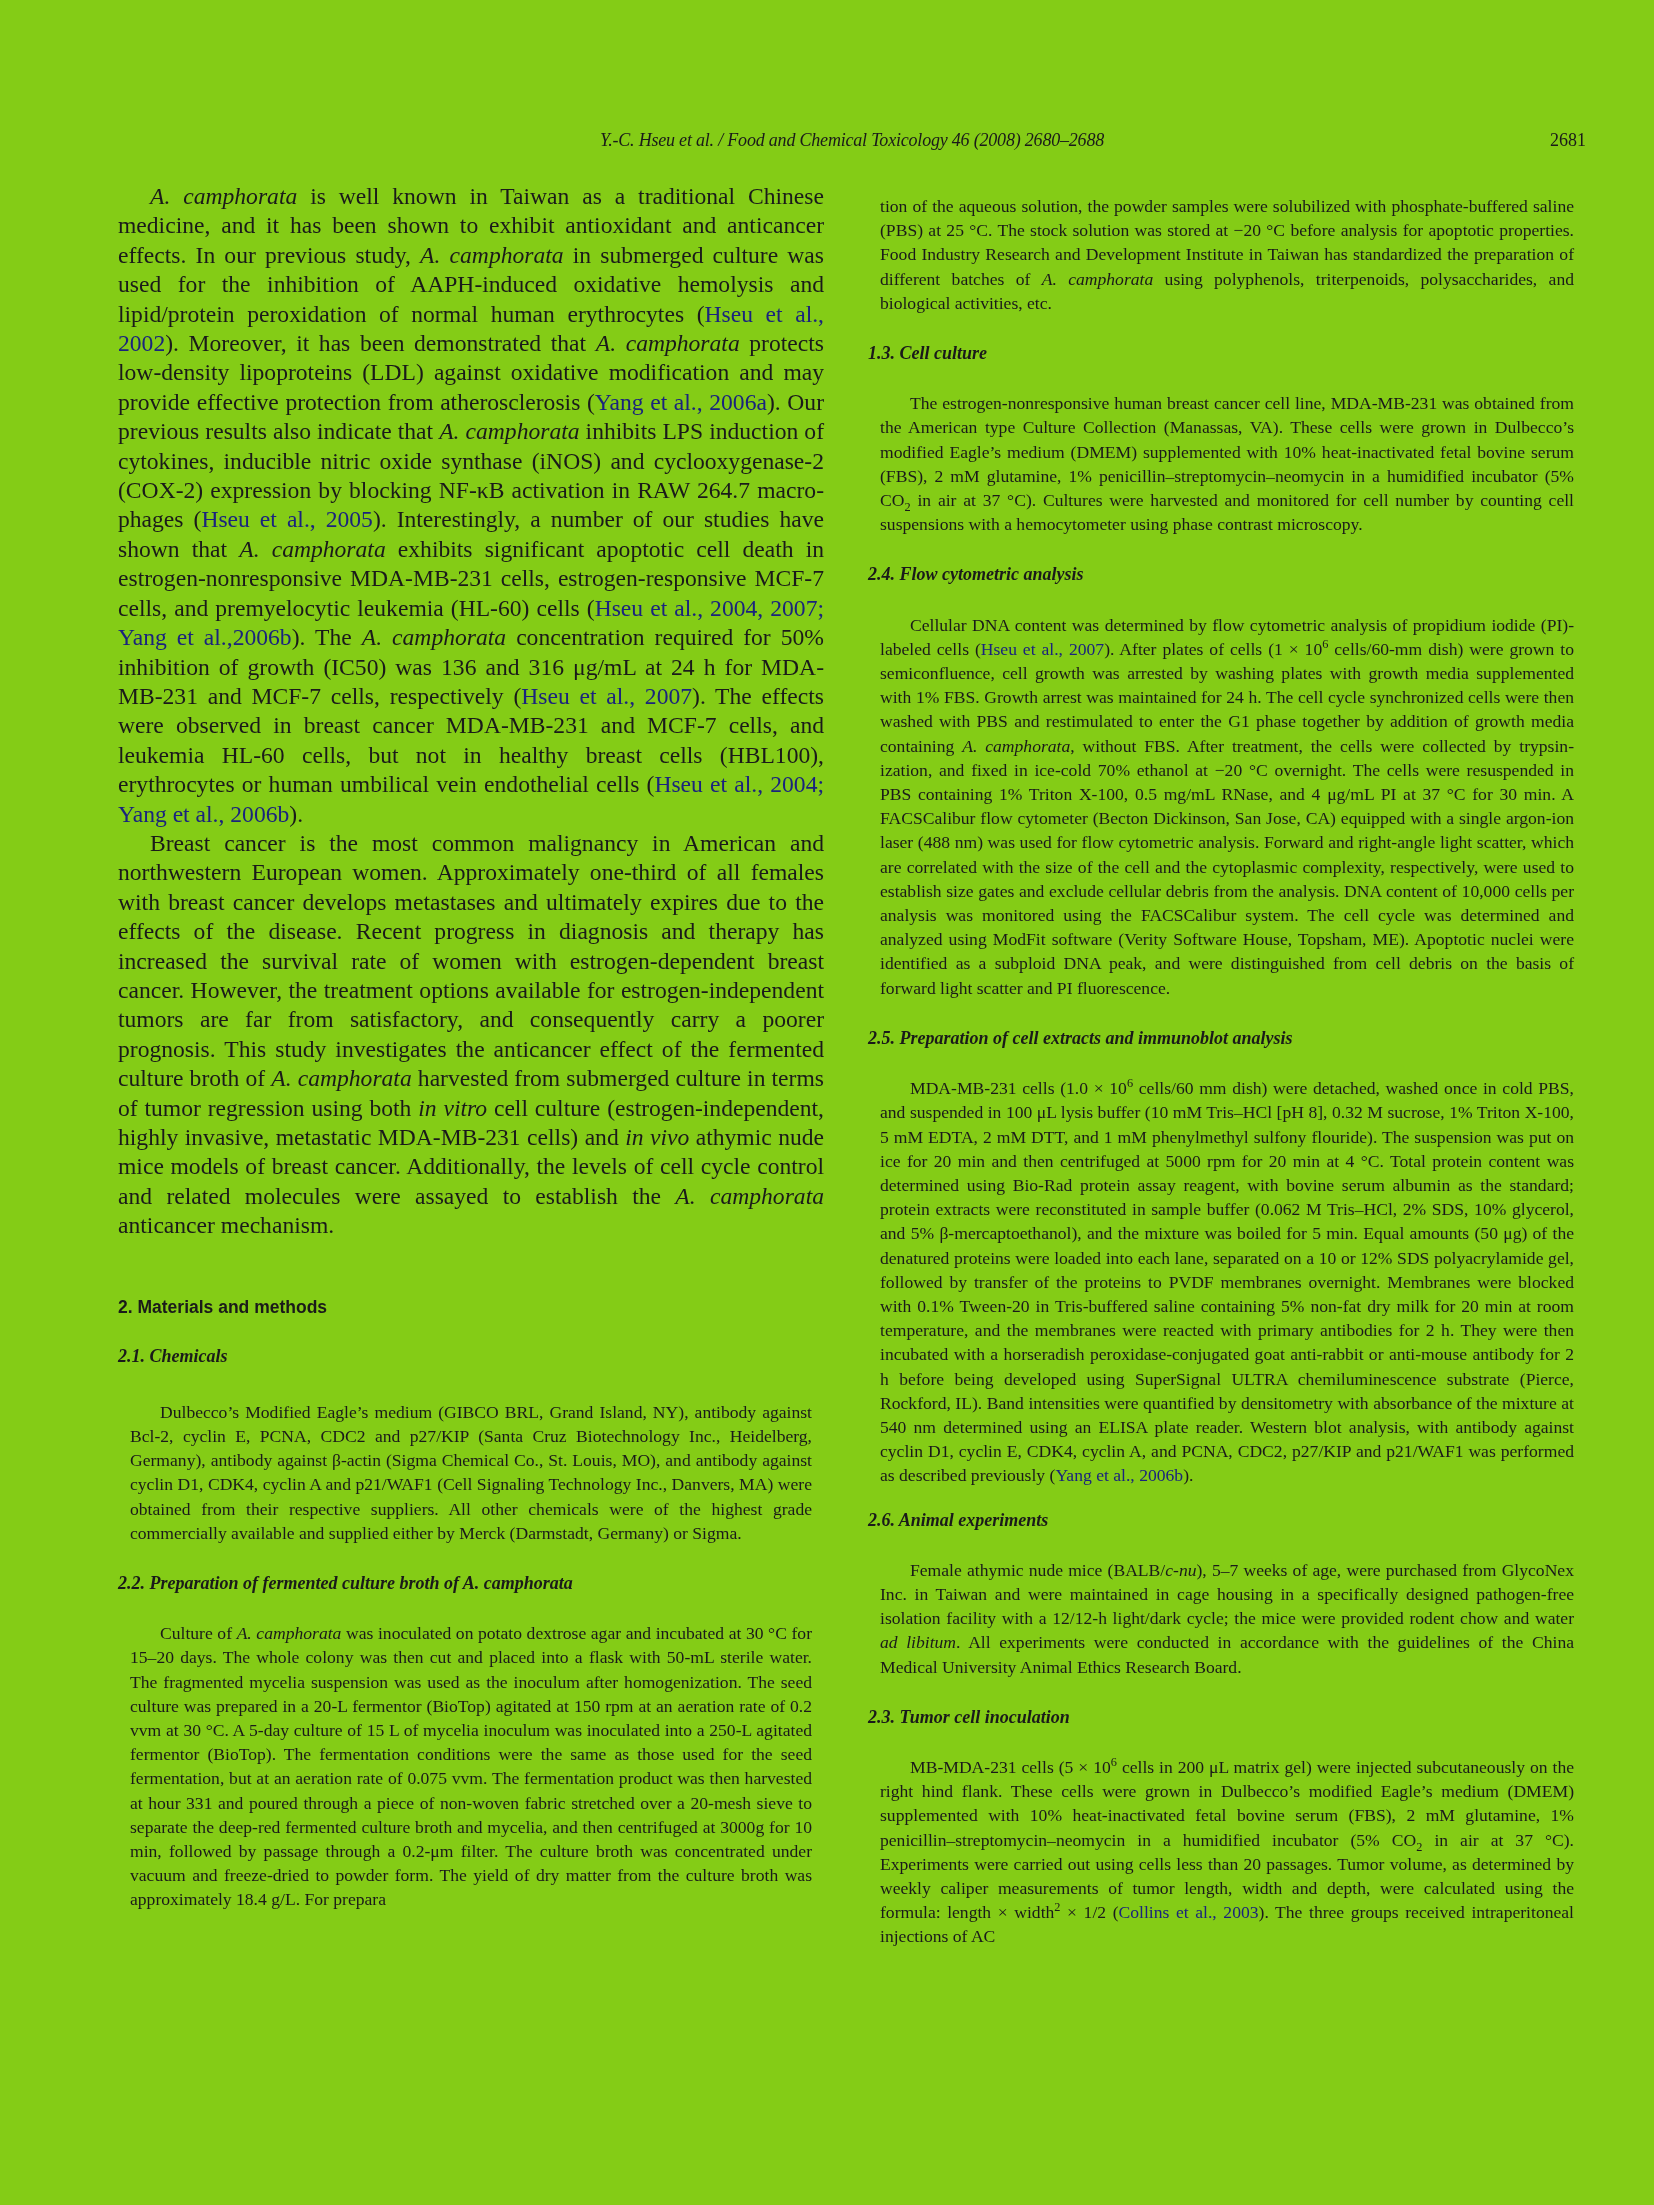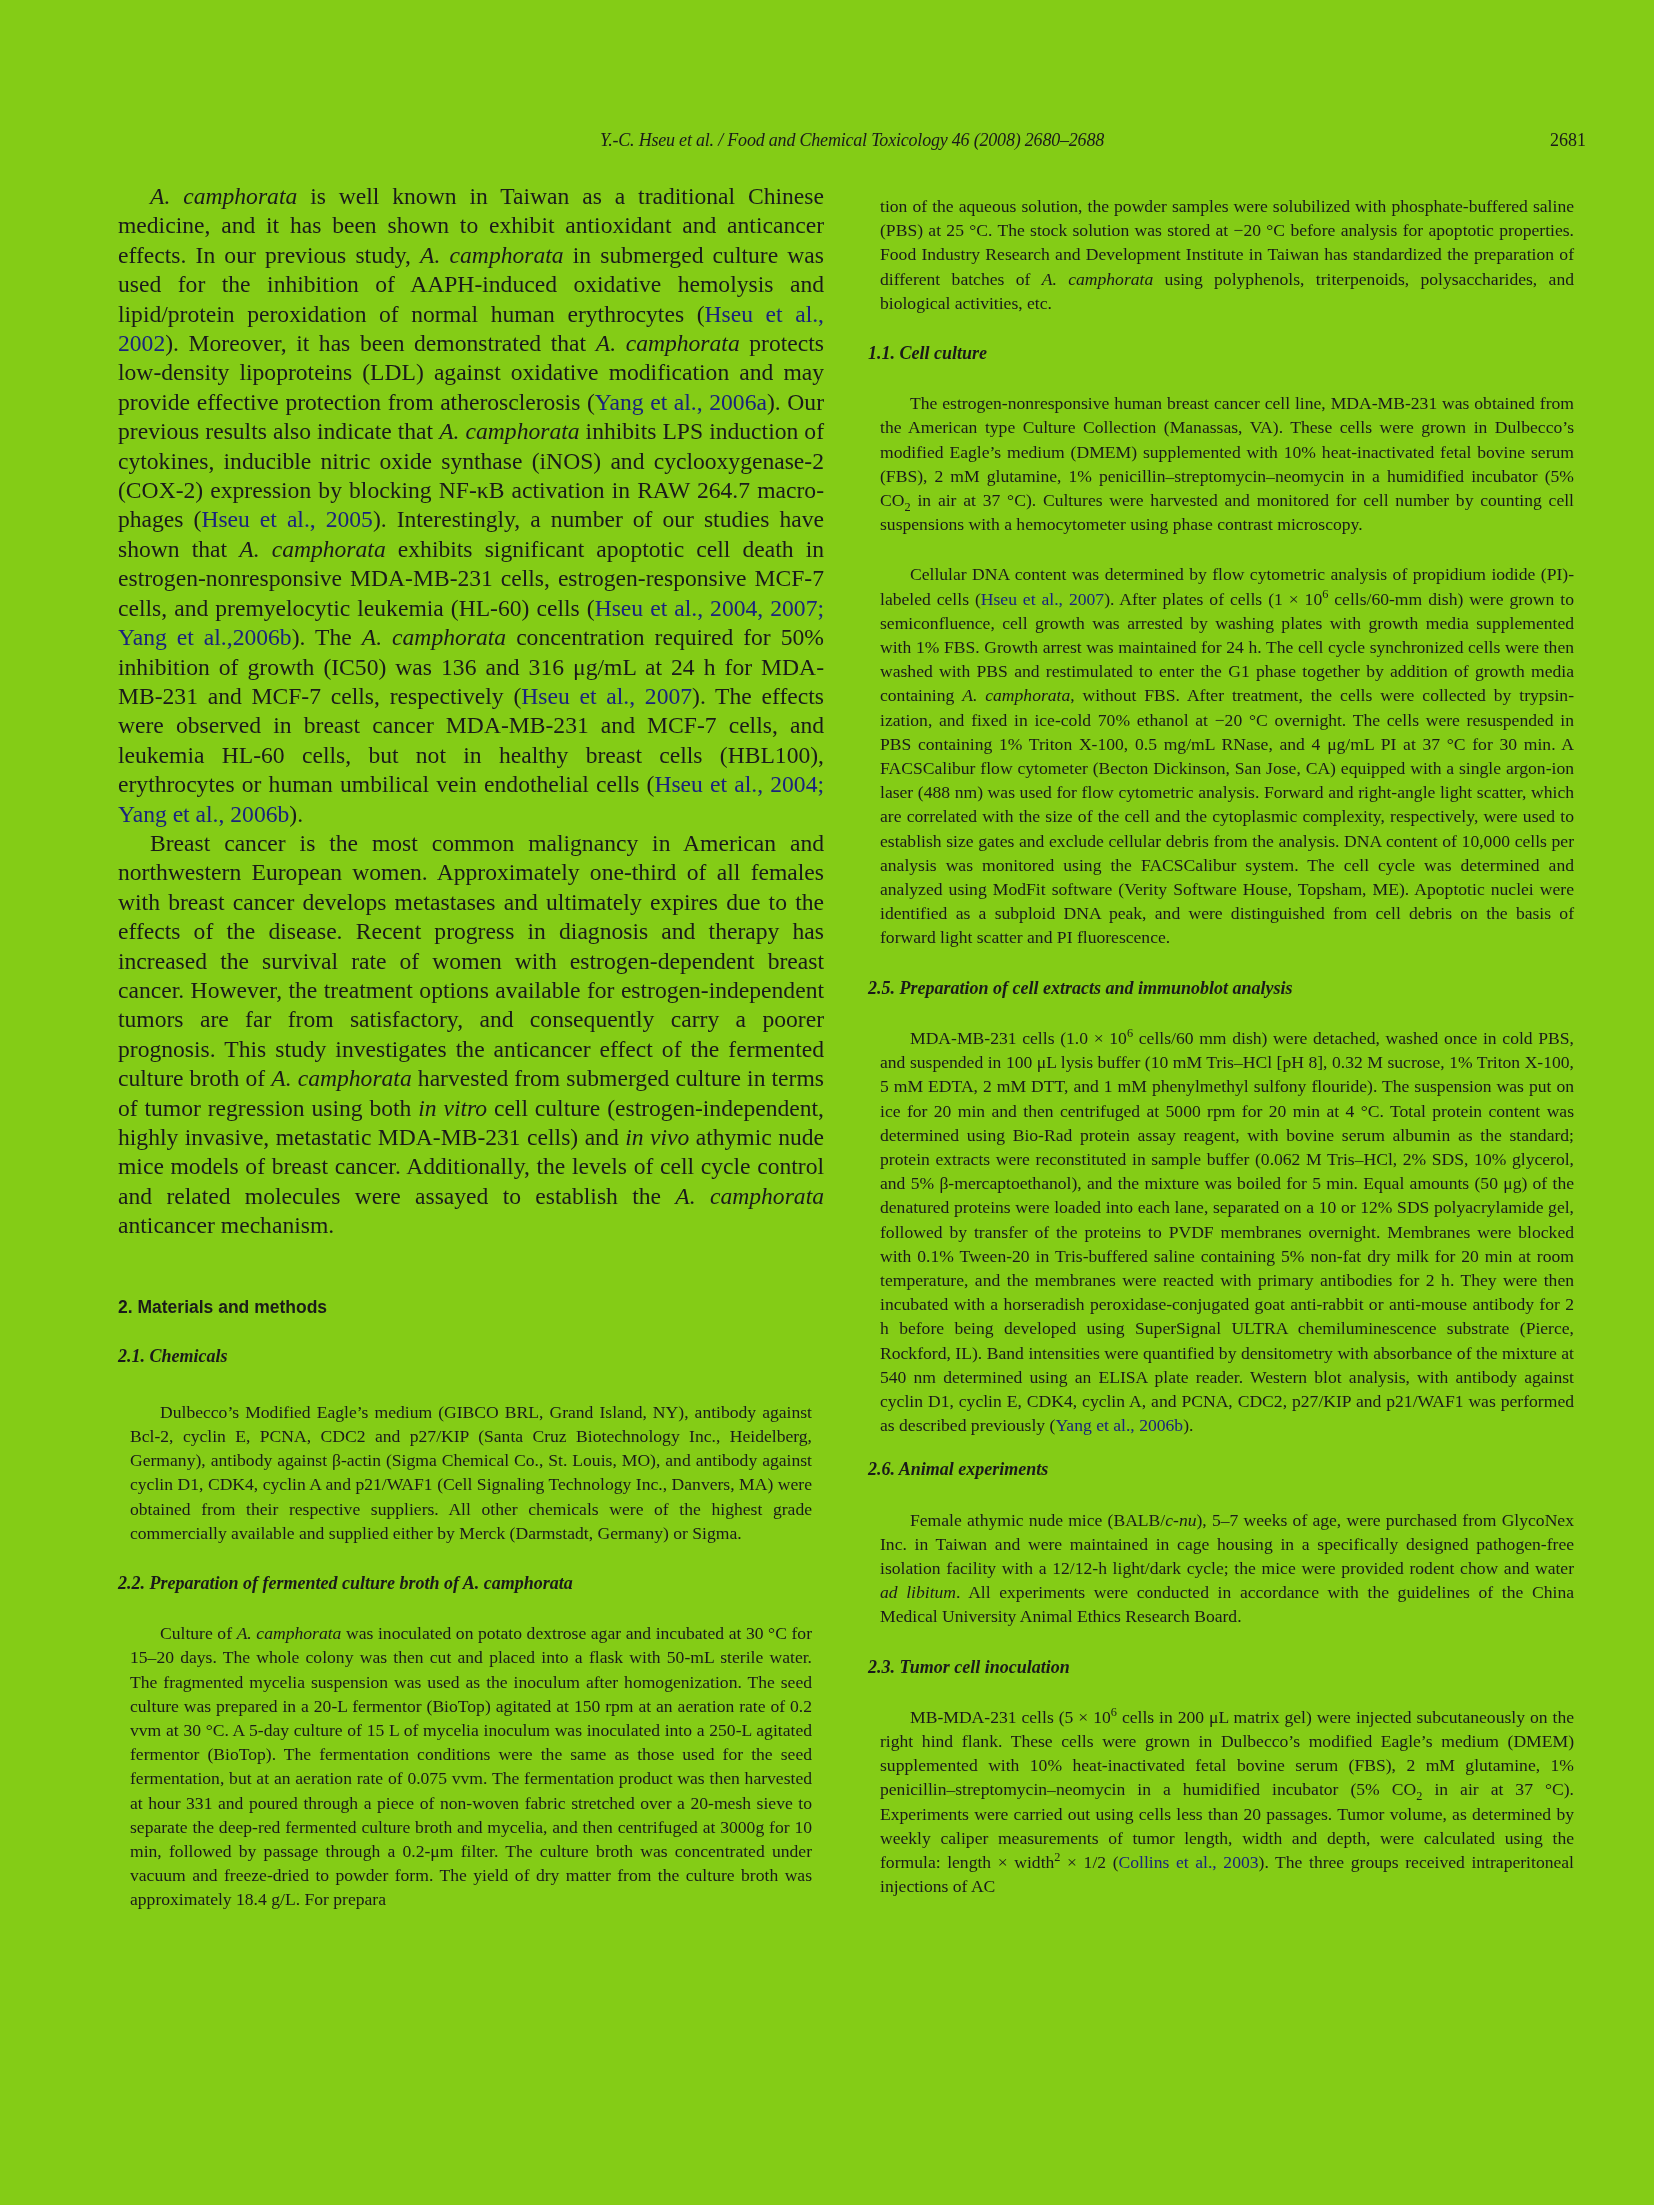--- a/index.html
+++ b/index.html
@@ -48,23 +48,24 @@
 
     <div class="small">
       <h3 class="sub-head" style="margin-top:26px;"><span>2.2. Preparation of fermented culture broth of </span><span>A. camphorata</span></h3>
       <p style="margin-top:26px;">Culture of <i>A. camphorata</i> was inoculated on potato dextrose agar and incubated at 30 °C for 15–20 days. The whole colony was then cut and placed into a flask with 50-mL sterile water. The fragmented mycelia suspension was used as the inoculum after homogenization. The seed culture was prepared in a 20-L fermentor (BioTop) agitated at 150 rpm at an aeration rate of 0.2 vvm at 30 °C. A 5-day culture of 15 L of mycelia inoculum was inoculated into a 250-L agitated fermentor (BioTop). The fer­mentation conditions were the same as those used for the seed fermentation, but at an aeration rate of 0.075 vvm. The fermentation product was then harvested at hour 331 and poured through a piece of non-woven fabric stretched over a 20-mesh sieve to separate the deep-red fermented culture broth and mycelia, and then cen­trifuged at 3000g for 10 min, followed by passage through a 0.2-μm filter. The cul­ture broth was concentrated under vacuum and freeze-dried to powder form. The yield of dry matter from the culture broth was approximately 18.4 g/L. For prepara­</p>
     </div>
   </div>
 
   <div class="col col-right small">
     <p class="noindent">tion of the aqueous solution, the powder samples were solubilized with phosphate-buffered saline (PBS) at 25 °C. The stock solution was stored at −20 °C before anal­ysis for apoptotic properties. Food Industry Research and Development Institute in Taiwan has standardized the preparation of different batches of <i>A. camphorata</i> using polyphenols, triterpenoids, polysaccharides, and biological activities, etc.</p>
 
-    <h3 class="sub-head" style="margin-top:26px;">1.1. Cell culture</h3>
+    <h3 class="sub-head" style="margin-top:26px;">1.3. Cell culture</h3>
     <p style="margin-top:26px;">The estrogen-nonresponsive human breast cancer cell line, MDA-MB-231 was obtained from the American type Culture Collection (Manassas, VA). These cells were grown in Dulbecco’s modified Eagle’s medium (DMEM) supplemented with 10% heat-inactivated fetal bovine serum (FBS), 2 mM glutamine, 1% penicillin–streptomycin–neomycin in a humidified incubator (5% CO<sub>2</sub> in air at 37 °C). Cultures were harvested and monitored for cell number by counting cell suspensions with a hemocytometer using phase contrast microscopy.</p>
 
+    <h3 class="sub-head" style="margin-top:26px;">2.4. Flow cytometric analysis</h3>
     <p style="margin-top:26px;">Cellular DNA content was determined by flow cytometric analysis of propidium iodide (PI)-labeled cells (<a class="link">Hseu et al., 2007</a>). After plates of cells (1 × 10<sup>6</sup> cells/60-mm dish) were grown to semiconfluence, cell growth was arrested by washing plates with growth media supplemented with 1% FBS. Growth arrest was main­tained for 24 h. The cell cycle synchronized cells were then washed with PBS and restimulated to enter the G1 phase together by addition of growth media contain­ing <i>A. camphorata</i>, without FBS. After treatment, the cells were collected by trypsin­ization, and fixed in ice-cold 70% ethanol at −20 °C overnight. The cells were resuspended in PBS containing 1% Triton X-100, 0.5 mg/mL RNase, and 4 μg/mL PI at 37 °C for 30 min. A FACSCalibur flow cytometer (Becton Dickinson, San Jose, CA) equipped with a single argon-ion laser (488 nm) was used for flow cytometric analysis. Forward and right-angle light scatter, which are correlated with the size of the cell and the cytoplasmic complexity, respectively, were used to establish size gates and exclude cellular debris from the analysis. DNA content of 10,000 cells per analysis was monitored using the FACSCalibur system. The cell cycle was deter­mined and analyzed using ModFit software (Verity Software House, Topsham, ME). Apoptotic nuclei were identified as a subploid DNA peak, and were distinguished from cell debris on the basis of forward light scatter and PI fluorescence.</p>
 
     <h3 class="sub-head" style="margin-top:26px;">2.5. Preparation of cell extracts and immunoblot analysis</h3>
     <p style="margin-top:26px;">MDA-MB-231 cells (1.0 × 10<sup>6</sup> cells/60 mm dish) were detached, washed once in cold PBS, and suspended in 100 μL lysis buffer (10 mM Tris–HCl [pH 8], 0.32 M su­crose, 1% Triton X-100, 5 mM EDTA, 2 mM DTT, and 1 mM phenylmethyl sulfony flouride). The suspension was put on ice for 20 min and then centrifuged at 5000 rpm for 20 min at 4 °C. Total protein content was determined using Bio-Rad protein assay reagent, with bovine serum albumin as the standard; protein extracts were reconstituted in sample buffer (0.062 M Tris–HCl, 2% SDS, 10% glycerol, and 5% β-mercaptoethanol), and the mixture was boiled for 5 min. Equal amounts (50 μg) of the denatured proteins were loaded into each lane, separated on a 10 or 12% SDS polyacrylamide gel, followed by transfer of the proteins to PVDF membranes over­night. Membranes were blocked with 0.1% Tween-20 in Tris-buffered saline con­taining 5% non-fat dry milk for 20 min at room temperature, and the membranes were reacted with primary antibodies for 2 h. They were then incubated with a horseradish peroxidase-conjugated goat anti-rabbit or anti-mouse antibody for 2 h before being developed using SuperSignal ULTRA chemiluminescence substrate (Pierce, Rockford, IL). Band intensities were quantified by densitometry with absor­bance of the mixture at 540 nm determined using an ELISA plate reader. Western blot analysis, with antibody against cyclin D1, cyclin E, CDK4, cyclin A, and PCNA, CDC2, p27/KIP and p21/WAF1 was performed as described previously (<a class="link">Yang et al., 2006b</a>).</p>
 
     <h3 class="sub-head" style="margin-top:20px;">2.6. Animal experiments</h3>
     <p style="margin-top:26px;">Female athymic nude mice (BALB/<i>c-nu</i>), 5–7 weeks of age, were purchased from GlycoNex Inc. in Taiwan and were maintained in cage housing in a specifically de­signed pathogen-free isolation facility with a 12/12-h light/dark cycle; the mice were provided rodent chow and water <i>ad libitum</i>. All experiments were conducted in accordance with the guidelines of the China Medical University Animal Ethics Re­search Board.</p>
 
     <h3 class="sub-head" style="margin-top:26px;">2.3. Tumor cell inoculation</h3>
     <p style="margin-top:26px;">MB-MDA-231 cells (5 × 10<sup>6</sup> cells in 200 μL matrix gel) were injected subcutane­ously on the right hind flank. These cells were grown in Dulbecco’s modified Eagle’s medium (DMEM) supplemented with 10% heat-inactivated fetal bovine serum (FBS), 2 mM glutamine, 1% penicillin–streptomycin–neomycin in a humidified incu­bator (5% CO<sub>2</sub> in air at 37 °C). Experiments were carried out using cells less than 20 passages. Tumor volume, as determined by weekly caliper measurements of tumor length, width and depth, were calculated using the formula: length × width<sup>2</sup> × 1/2 (<a class="link">Collins et al., 2003</a>). The three groups received intraperitoneal injections of AC</p>

